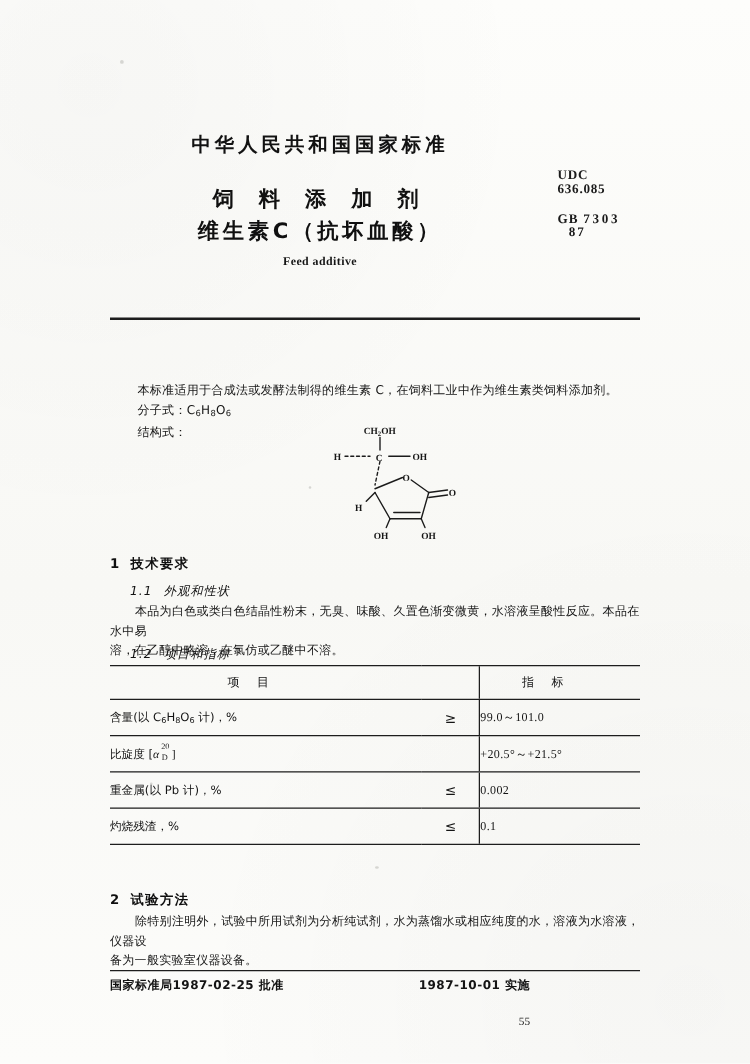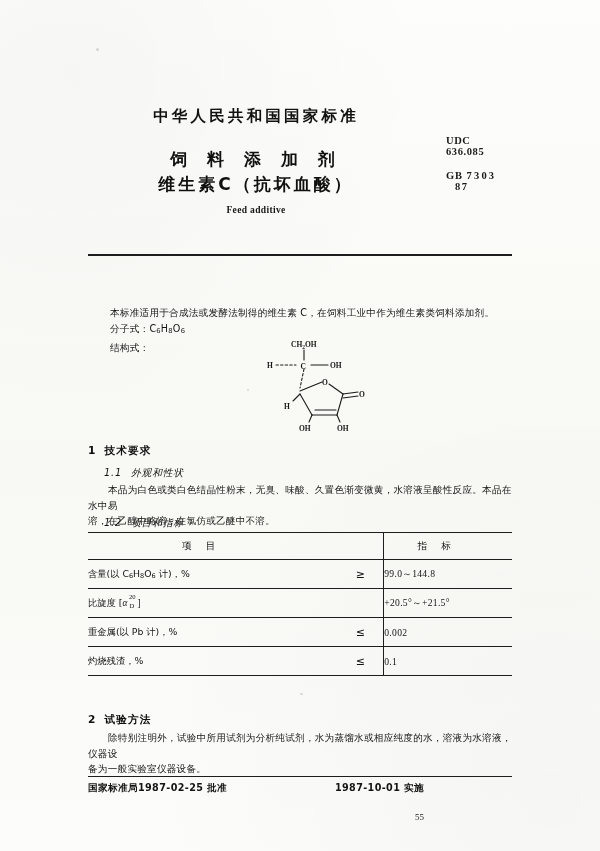--- a/index.html
+++ b/index.html
@@ -364,21 +364,21 @@
           <td class="c-val">
             <span class="h-val">指标</span>
           </td>
         </tr>
 
         <tr class="dat">
           <td class="c-item">
             <span>含量(以 C</span><sub>6</sub><span>H</span><sub>8</sub><span>O</span><sub>6</sub><span> 计)，%</span>
           </td>
           <td class="c-op">≥</td>
-          <td class="c-val">99.0～144.8</td>
+          <td class="c-val">99.0～101.0</td>
         </tr>
 
 
         <tr class="dat">
           <td class="c-item">
             <span class="rot-lbl"><span>比旋度 [</span><span class="rot-ad"><span>α</span><span class="rot-sup">20</span><span class="rot-sub">D</span></span><span class="rot-brk" style="margin-left:10px">]</span></span>
           </td>
           <td class="c-op"></td>
           <td class="c-val">+20.5°～+21.5°</td>
         </tr>

